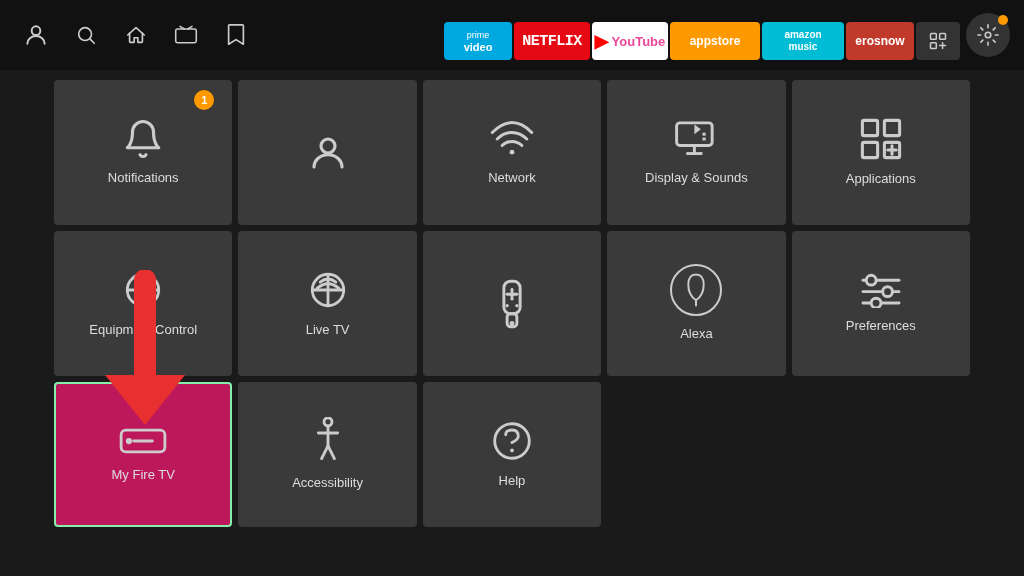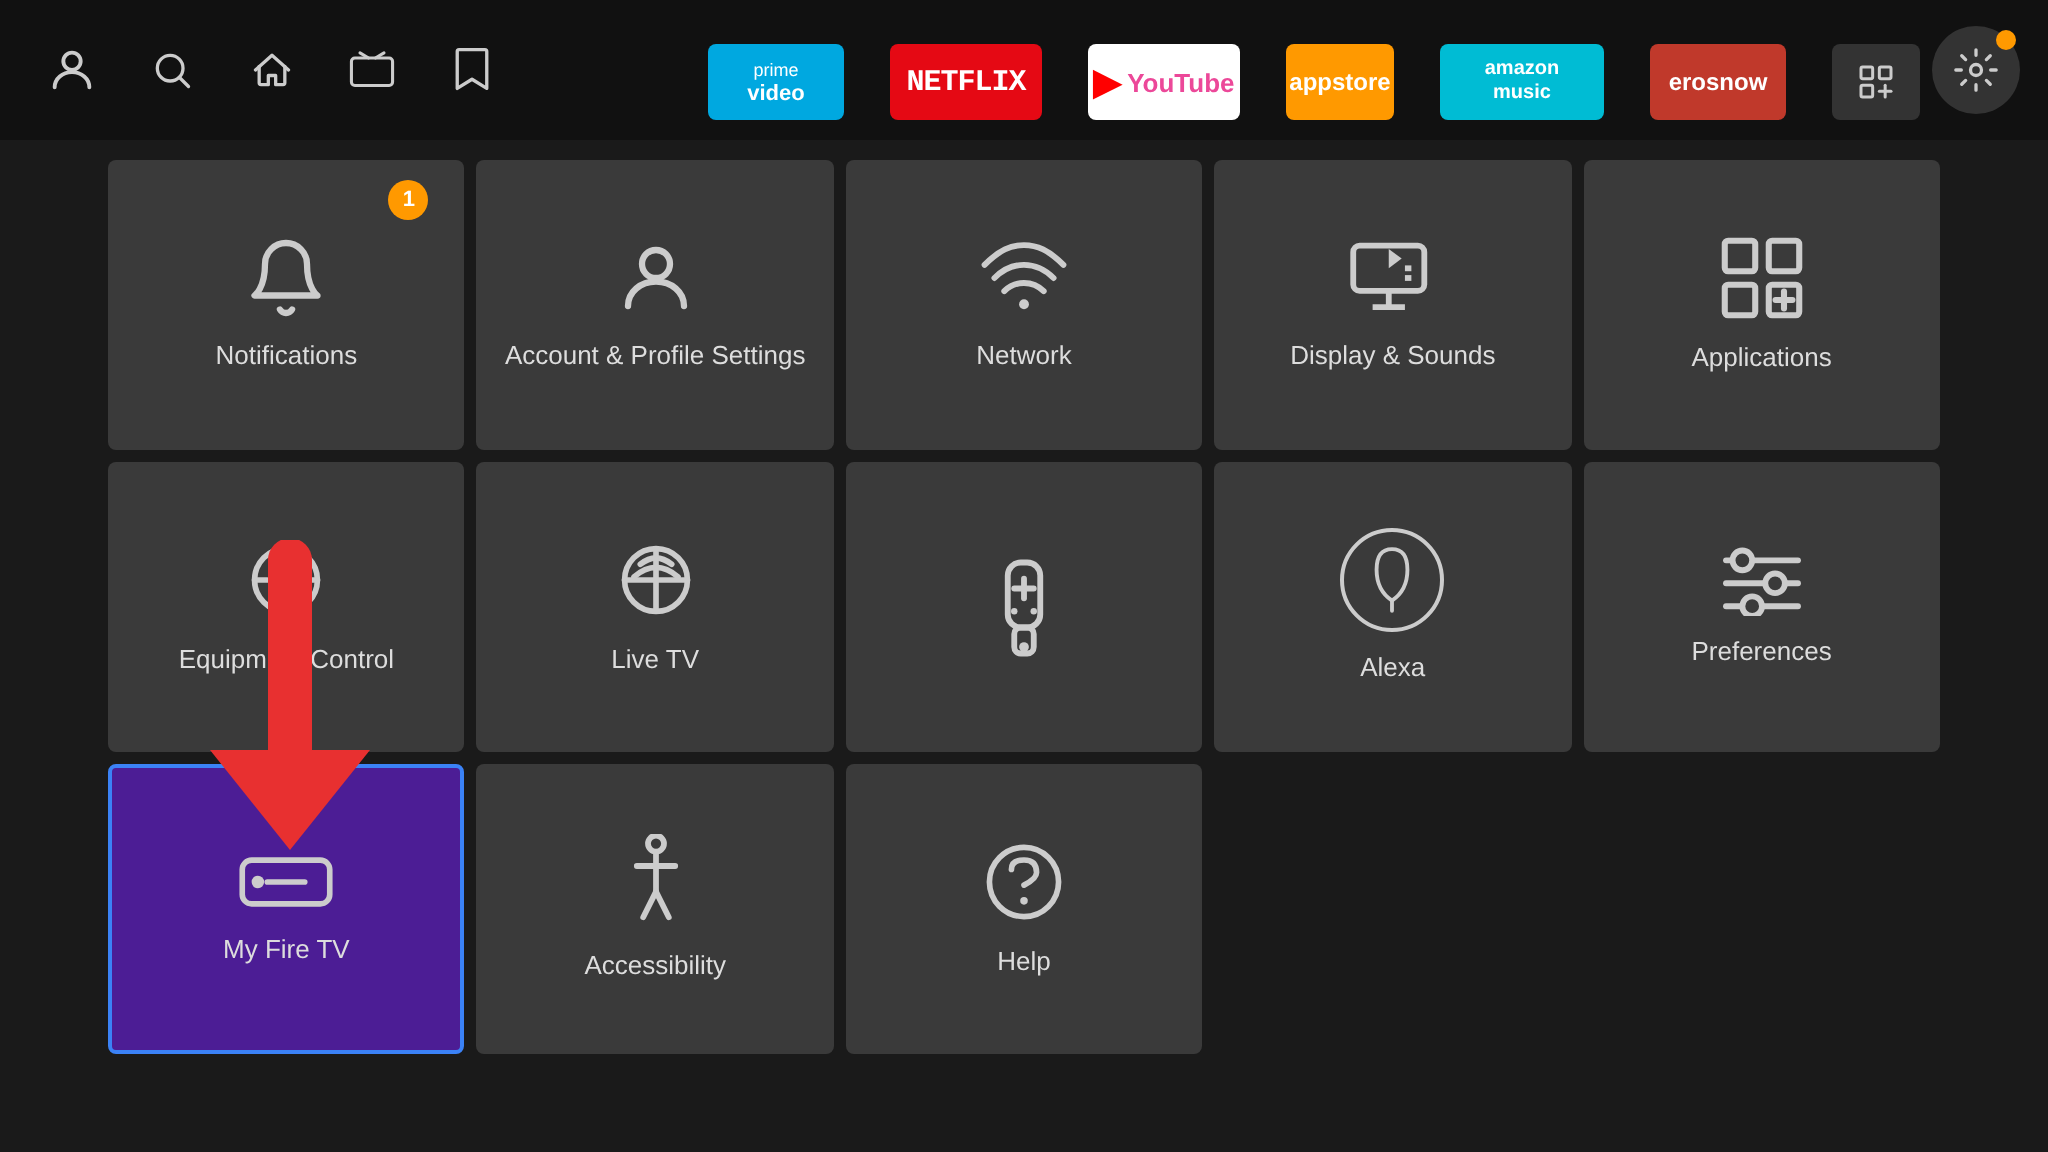--- a/index.html
+++ b/index.html
@@ -31,41 +31,41 @@
       cursor: pointer;
       flex-shrink: 0;
     }
     .nav-icon-btn svg { fill: #ccc; }
 
     .nav-spacer { flex: 1; }
 
     .app-shortcuts {
       display: flex;
       align-items: flex-start;
-      gap: 23px;
+      gap: 2px;
       margin-top: 12px;
     }
     .app-chip {
       height: 38px;
       border-radius: 4px;
       display: flex;
       align-items: center;
       justify-content: center;
       padding: 0 10px;
       cursor: pointer;
       font-weight: bold;
       font-size: 13px;
       flex-shrink: 0;
     }
     .app-chip.prime { background: #00a8e0; color: #fff; width: 68px; flex-direction: column; gap: 1px; }
     .app-chip.prime .prime-top { font-size: 9px; font-weight: 400; }
     .app-chip.prime .prime-bottom { font-size: 11px; font-weight: 700; }
     .app-chip.netflix { background: #e50914; color: #fff; font-size: 15px; font-weight: 900; letter-spacing: -0.5px; width: 76px; font-family: Liberation Mono, monospace; }
     .app-chip.youtube { background: #fff; color: #f00; font-size: 13px; font-weight: 700; width: 76px; gap: 3px; }
-    .app-chip.appstore { background: #ff9900; color: #fff; font-size: 12px; font-weight: 700; width: 54px; }
+    .app-chip.appstore { background: #ff9900; color: #fff; font-size: 12px; font-weight: 700; width: 90px; }
     .app-chip.amazonmusic { background: #00bcd4; color: #fff; font-size: 10px; font-weight: 700; width: 82px; text-align: center; }
     .app-chip.erosnow { background: #c0392b; color: #fff; font-size: 12px; font-weight: 700; width: 68px; }
     .app-chip.grid-icon { background: #333; color: #fff; width: 44px; height: 38px; border-radius: 4px; }
 
     .settings-btn {
       width: 44px;
       height: 44px;
       border-radius: 50%;
       background: #333;
       display: flex;
@@ -104,22 +104,22 @@
       display: flex;
       flex-direction: column;
       align-items: center;
       justify-content: center;
       gap: 10px;
       cursor: pointer;
       position: relative;
       transition: background 0.15s;
     }
     .grid-item.selected {
-      background: #4c1d95;
-      border: 2px solid #3b82f6;
+      background: #be185d;
+      border: 2px solid #86efac;
       justify-content: center;
     }
 
     .grid-item-label {
       font-size: 13px;
       color: #ddd;
       text-align: center;
       line-height: 1.3;
       padding: 0 6px;
     }
@@ -266,21 +266,20 @@
         </svg>
       <span class="grid-item-label">Notifications</span>
       <div class="notification-badge">1</div>
     </div>
 
     <div class="grid-item">
       <svg width="42" height="42" viewBox="0 0 24 24">
           <circle cx="12" cy="8" r="4"></circle>
           <path d="M4 20c0-4 3.6-7 8-7s8 3 8 7" stroke-linecap="round"></path>
         </svg>
-      <span class="grid-item-label">Account &amp; Profile Settings</span>
     </div>
 
     <div class="grid-item">
       <svg width="46" height="42" viewBox="0 0 28 24">
         <path d="M2 8C6.5 3.5 10 2 14 2s7.5 1.5 12 6" stroke-linecap="round" stroke-linejoin="round"></path>
         <path d="M5 12c2.5-2.5 5.5-4 9-4s6.5 1.5 9 4" stroke-linecap="round" stroke-linejoin="round"></path>
         <path d="M8 16c1.5-1.5 3.5-2.5 6-2.5s4.5 1 6 2.5" stroke-linecap="round" stroke-linejoin="round"></path>
         <circle cx="14" cy="20" r="1.5" fill="#ccc" stroke="none"></circle>
       </svg>
       <span class="grid-item-label">Network</span>

